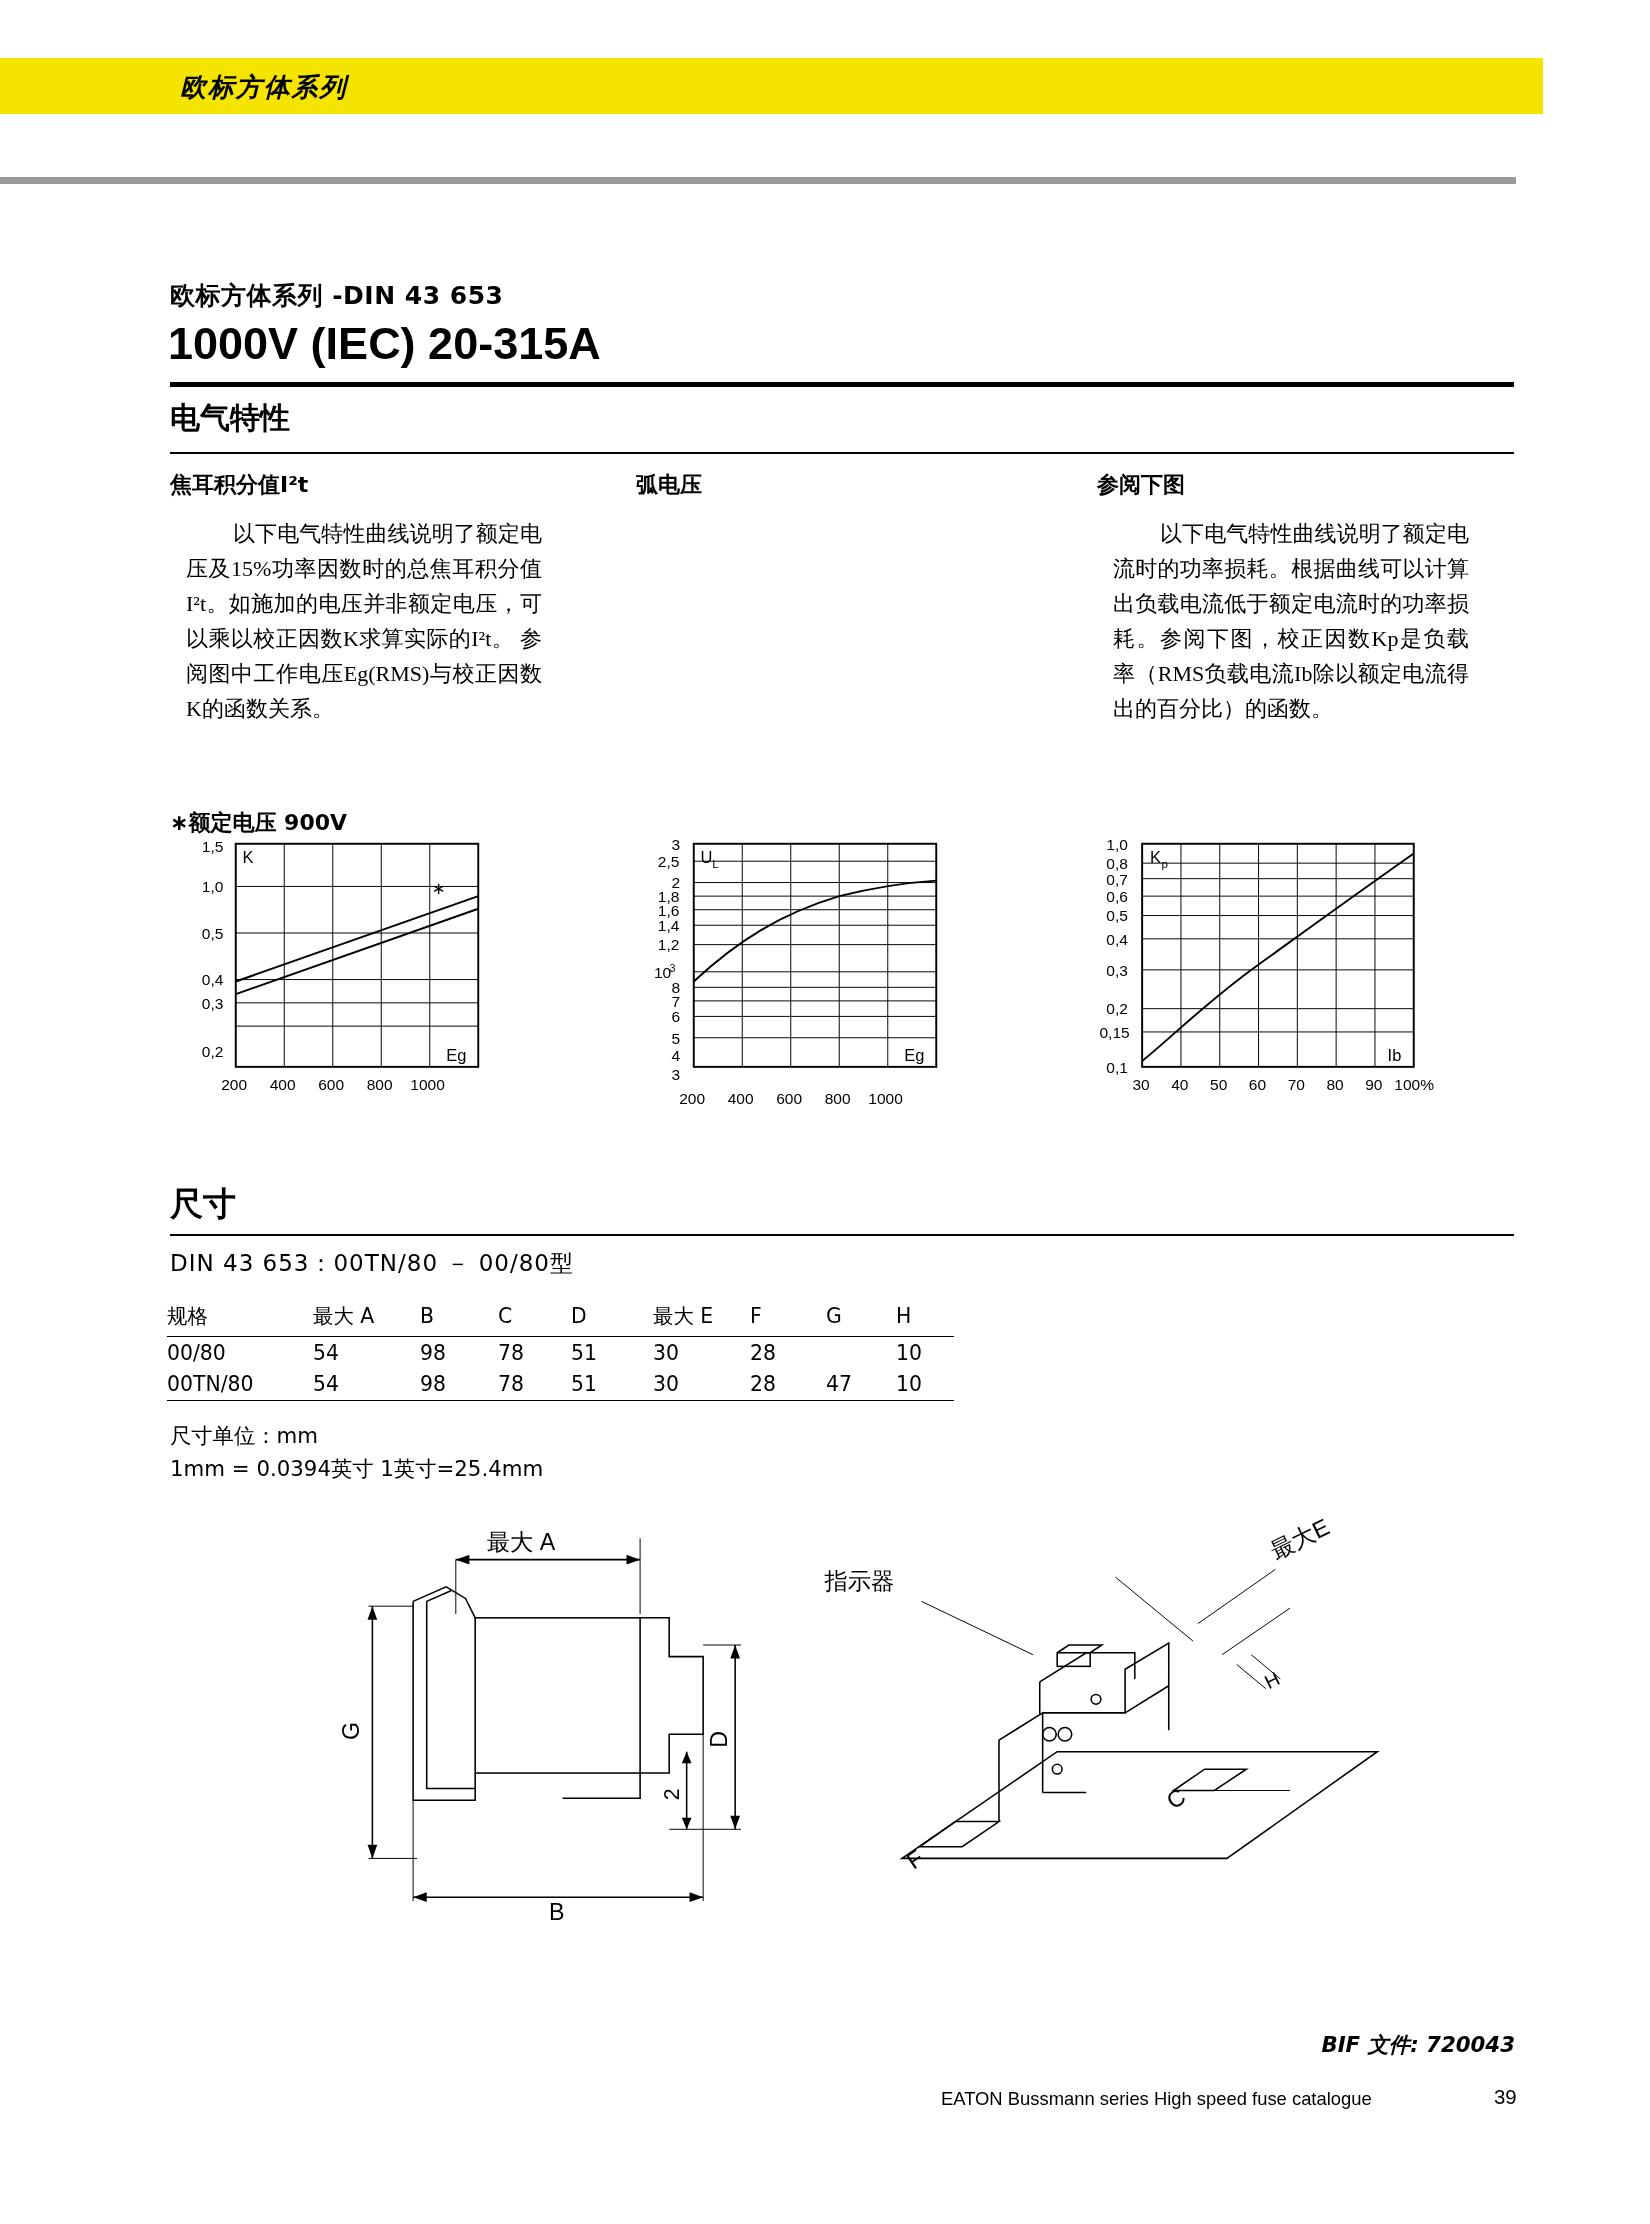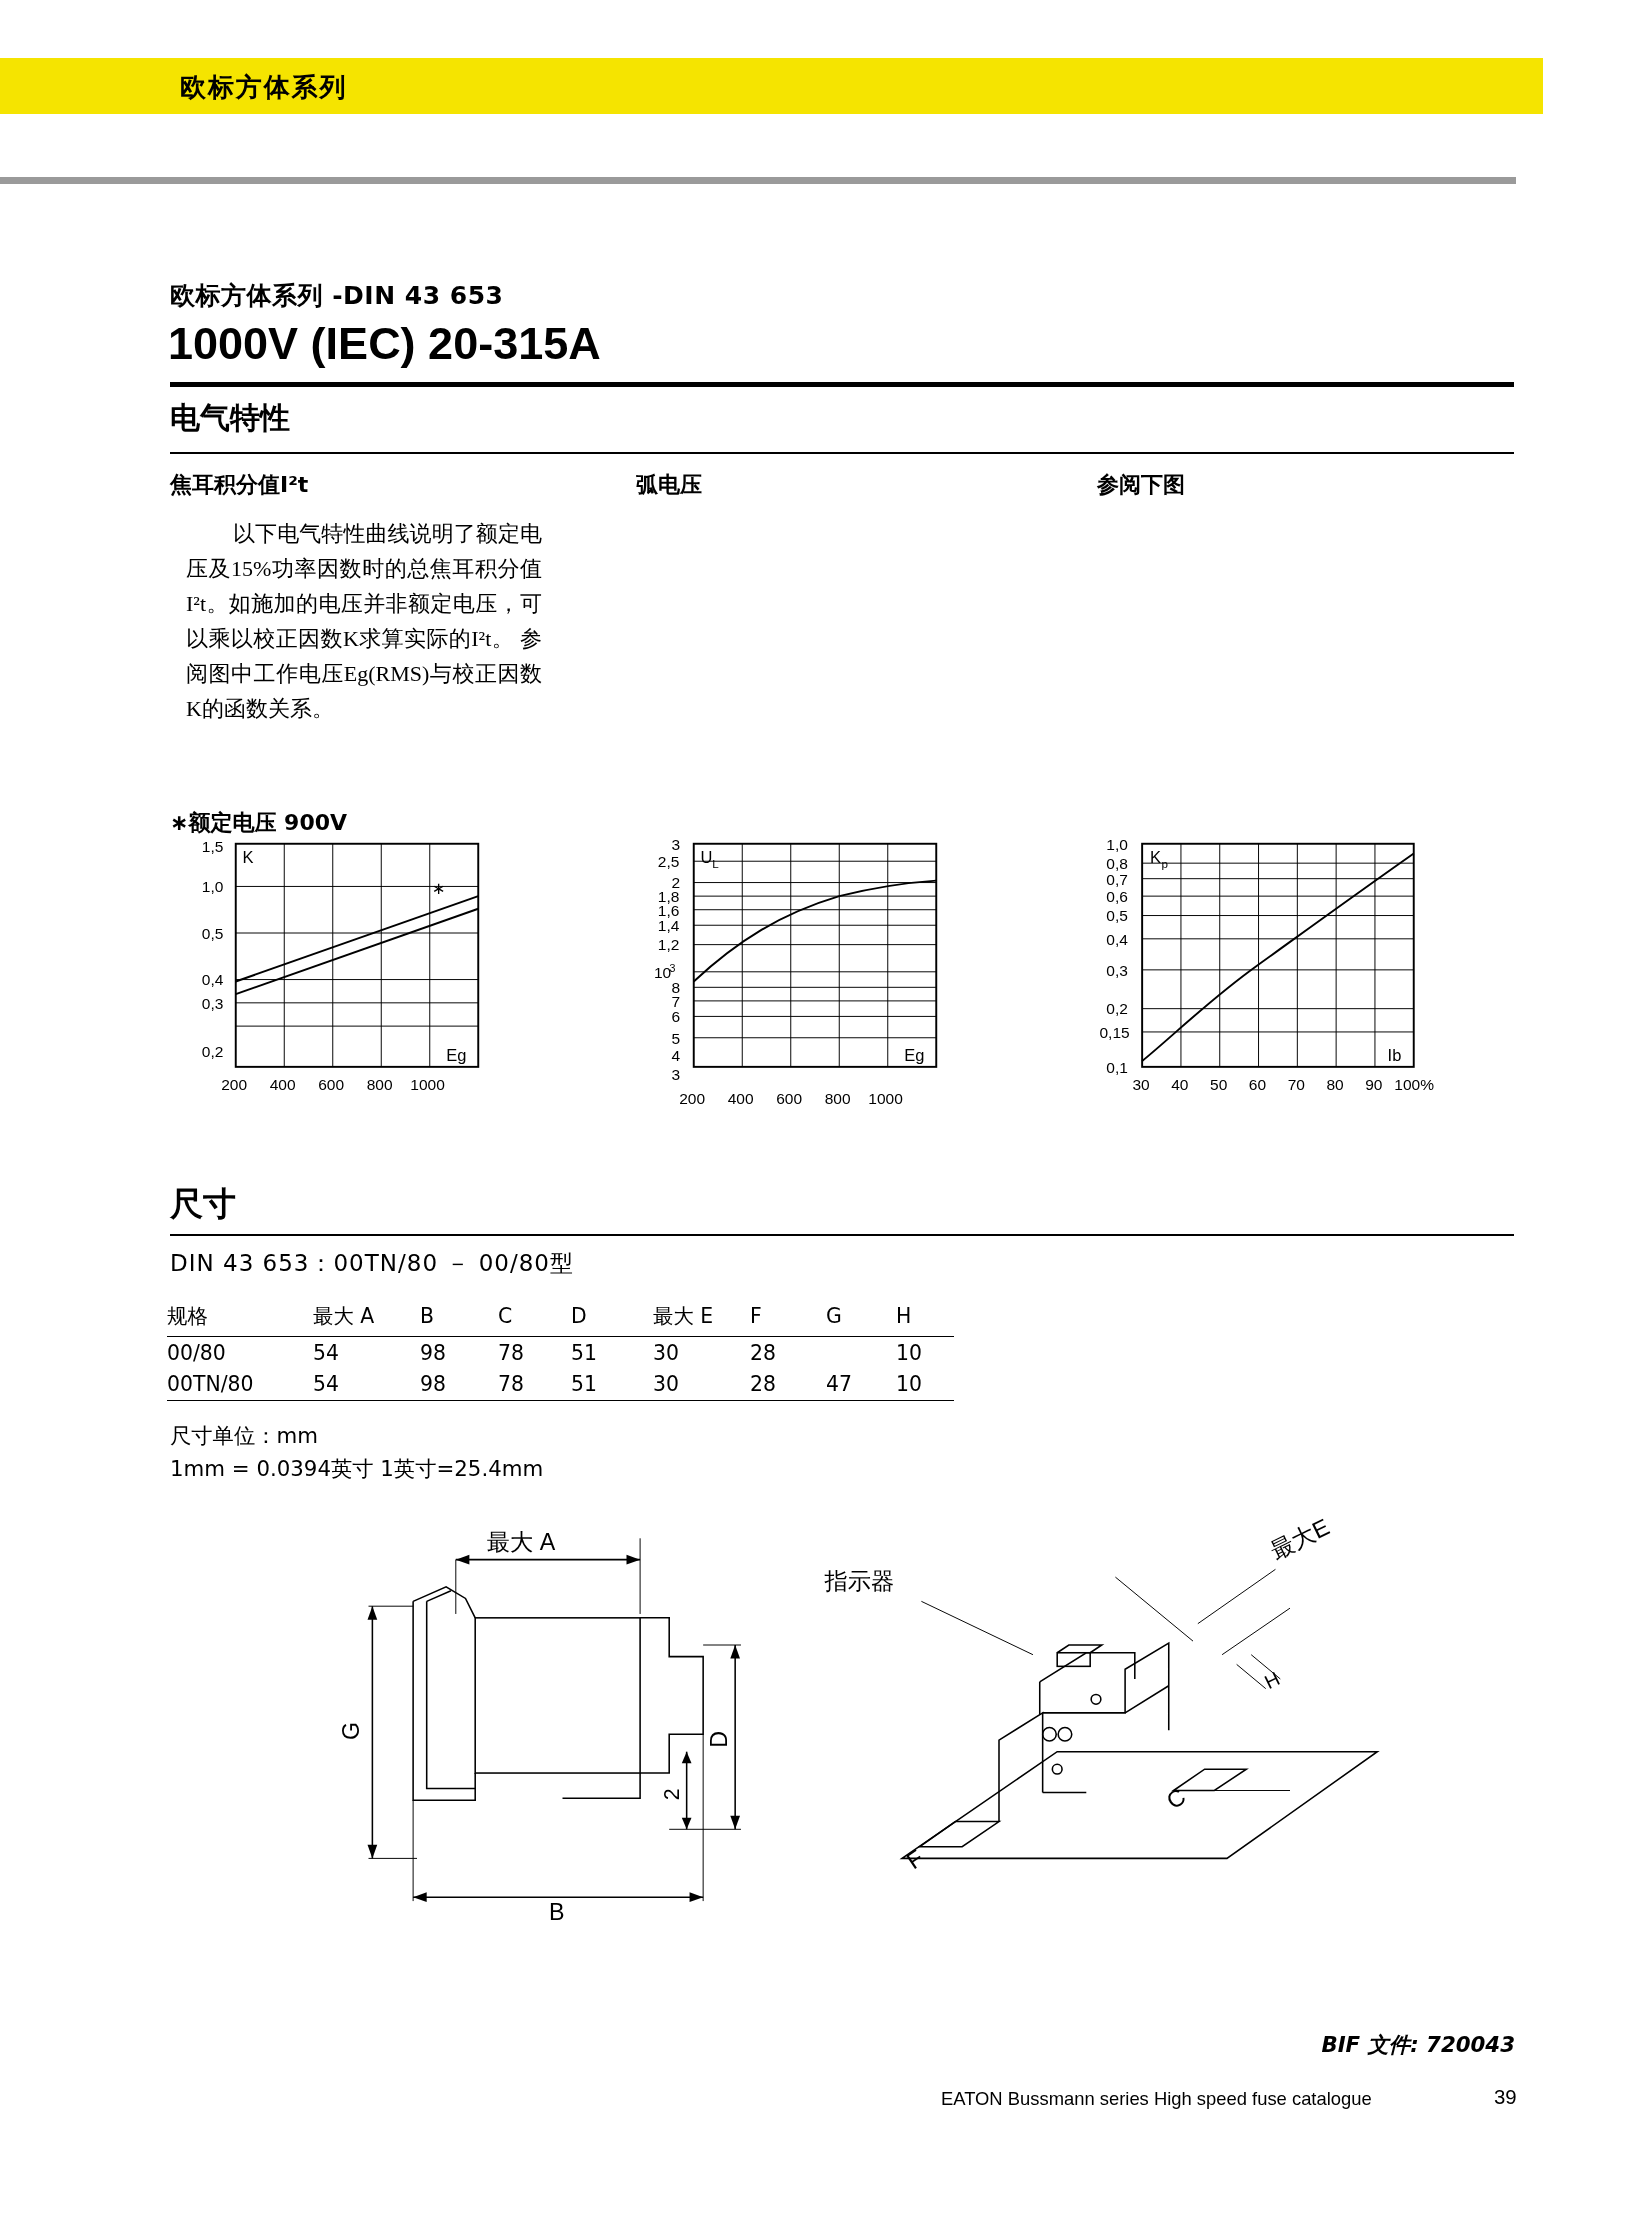--- a/index.html
+++ b/index.html
@@ -13,20 +13,21 @@
   }
   
   .yellow-band {
     position:absolute; left:0; top:58px; width:1543px; height:56px;
     background:#f5e400;
   }
   .yellow-band .band-text {
     position:absolute; left:180px; top:11.6px;
     font-size:26px; font-weight:bold; letter-spacing:1.9px;
     font-family:"DejaVu Sans", sans-serif;
+    font-style:italic;
   }
   .gray-rule {
     position:absolute; left:0; top:177px; width:1516px; height:6.8px;
     background:#9a9a9a;
   }
   .sub-title {
     position:absolute; left:170px; top:279px;
     font-size:25px; font-weight:bold; letter-spacing:0.5px;
     font-family:"DejaVu Sans", sans-serif;
   }
@@ -151,20 +152,21 @@
 
 <div class="col col-1">
   <h4>焦耳积分值I²t</h4>
   <p>以下电气特性曲线说明了额定电压及15%功率因数时的总焦耳积分值I²t。如施加的电压并非额定电压，可以乘以校正因数K求算实际的I²t。 参阅图中工作电压Eg(RMS)与校正因数K的函数关系。</p>
 </div>
 <div class="col col-2">
   <h4>弧电压</h4>
 </div>
 <div class="col col-3">
   <h4>参阅下图</h4>
+  <p>以下电气特性曲线说明了额定电流时的功率损耗。根据曲线可以计算出负载电流低于额定电流时的功率损耗。参阅下图，校正因数Kp是负载率（RMS负载电流Ib除以额定电流得出的百分比）的函数。</p>
 </div>
 
 <div class="rated-note">∗额定电压  900V</div>
 
 <div class="chart-box chart-1">
 <svg width="388" height="291" xmlns="http://www.w3.org/2000/svg" viewBox="0 0 400 300">
 
   <rect x="75" y="8" width="250" height="230" fill="none" stroke="#000" stroke-width="2"></rect>
 
   <line x1="125" y1="8" x2="125" y2="238" stroke="#000" stroke-width="1"></line>

